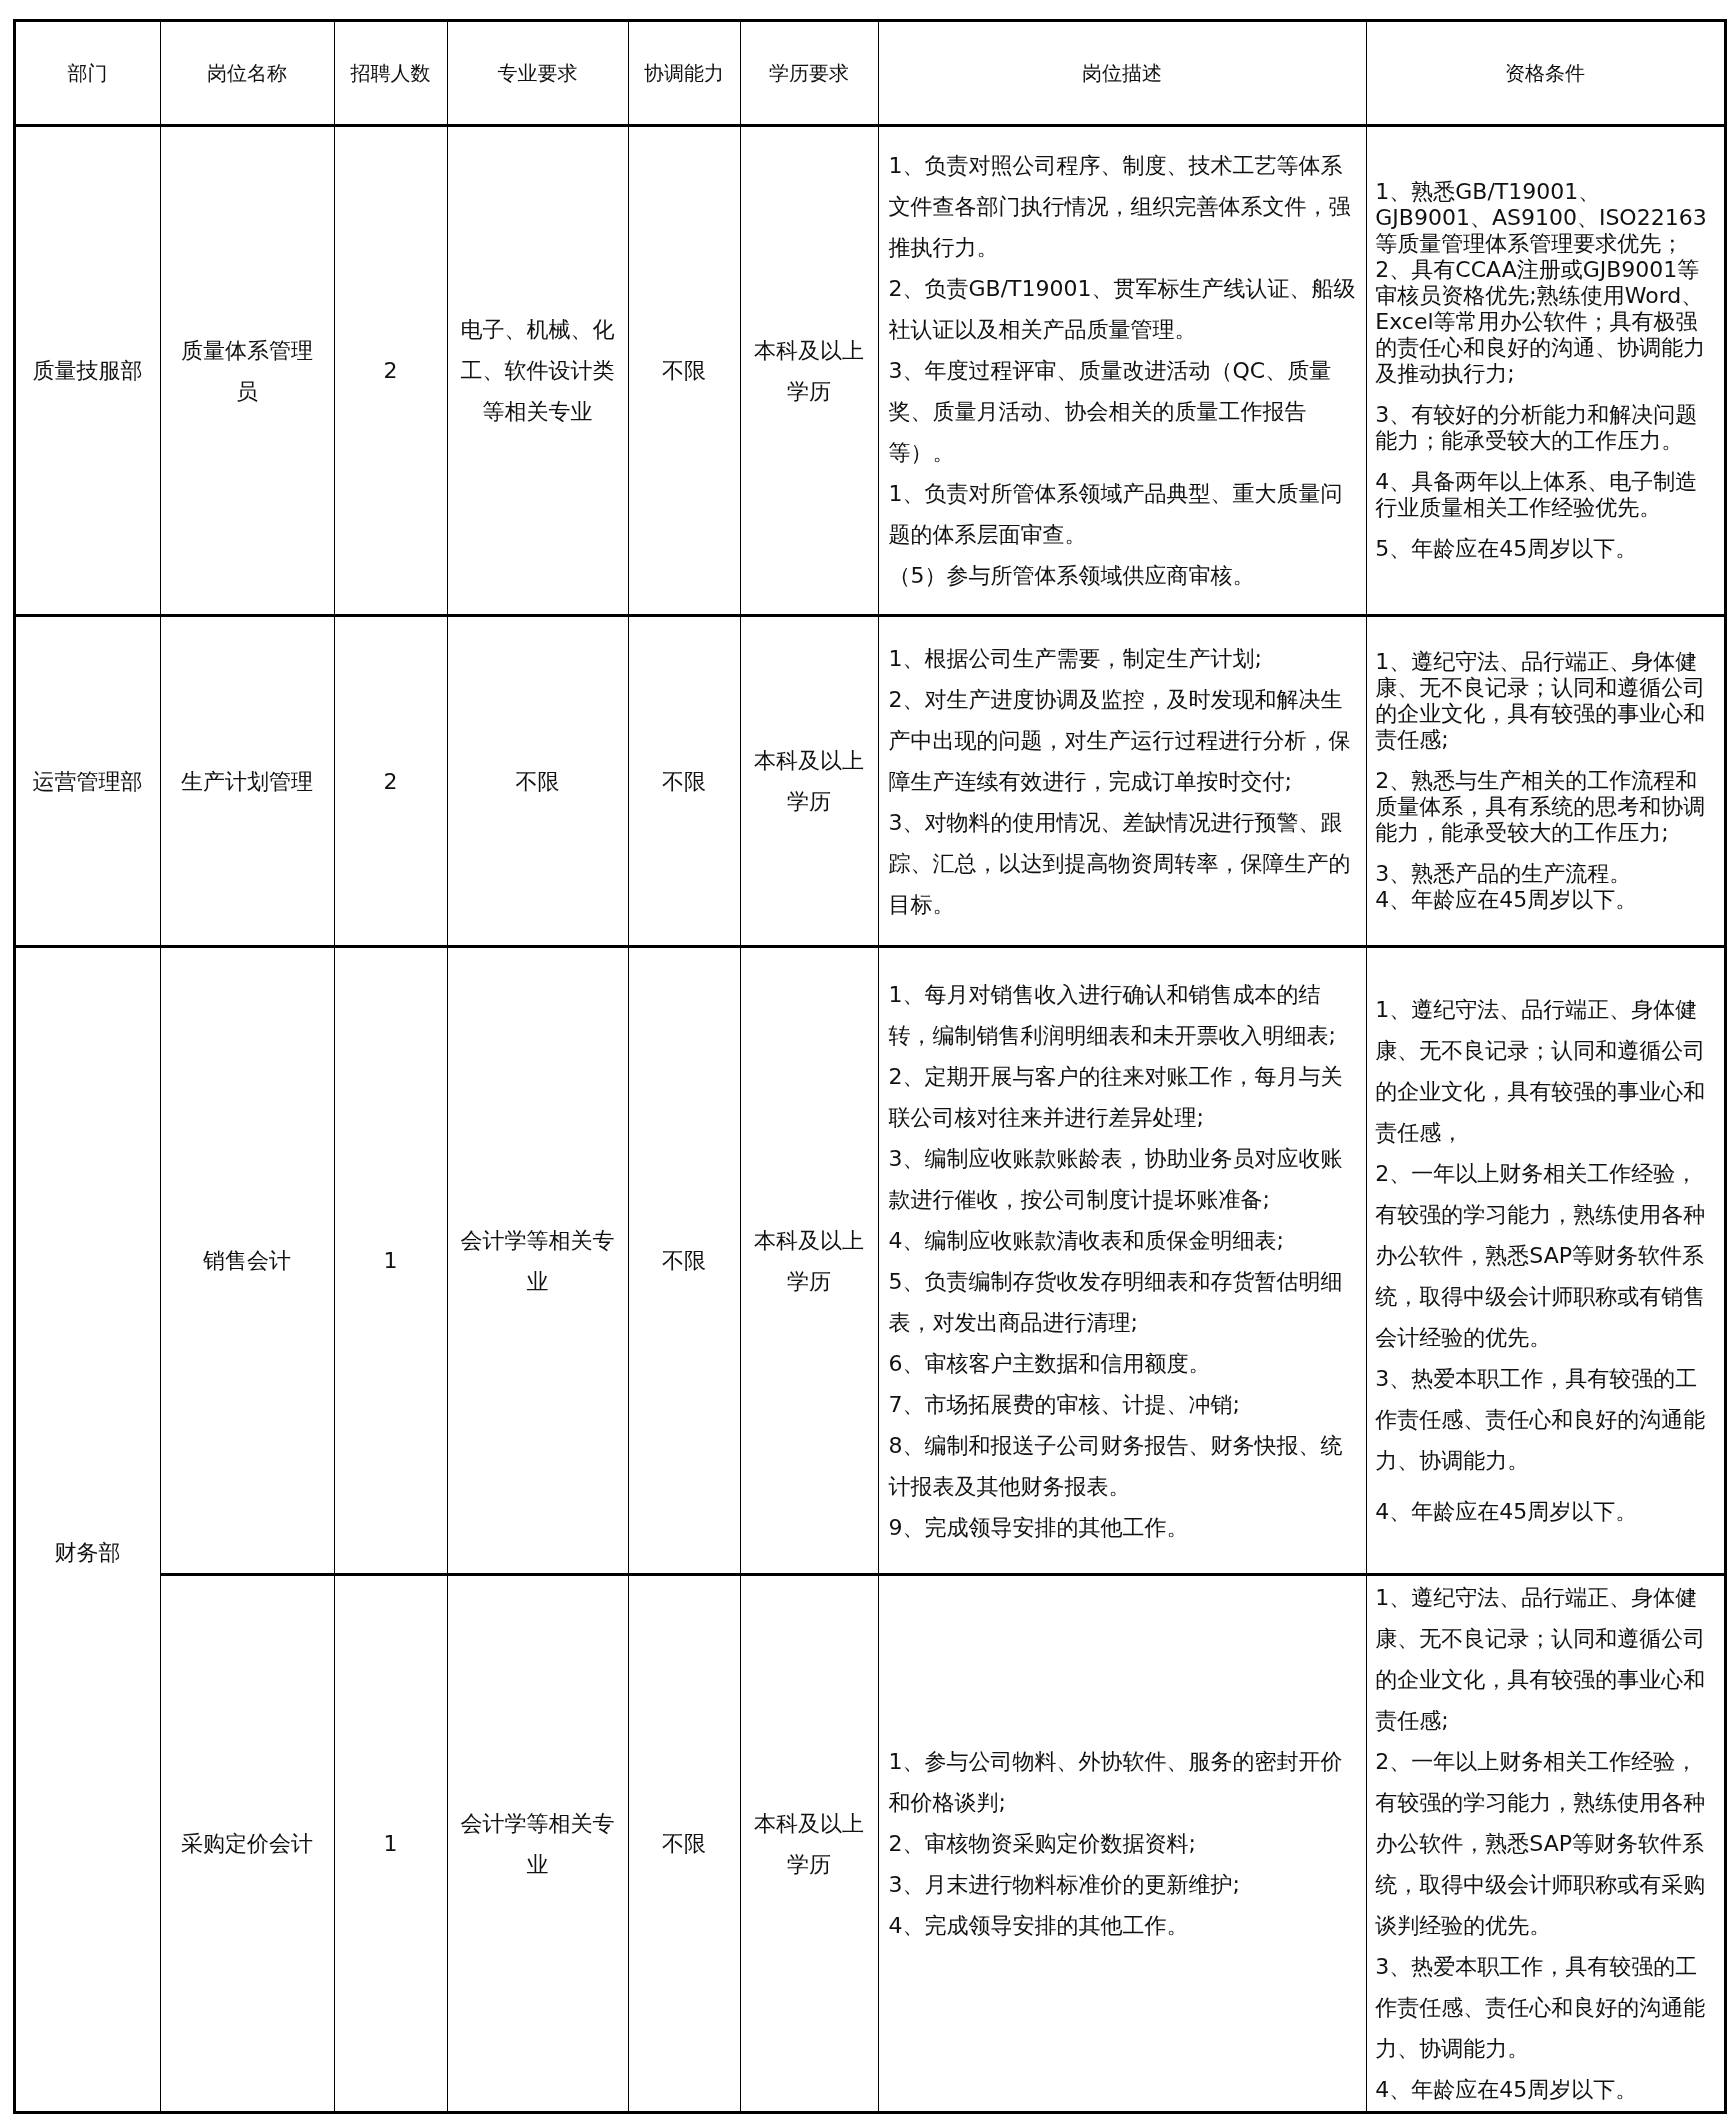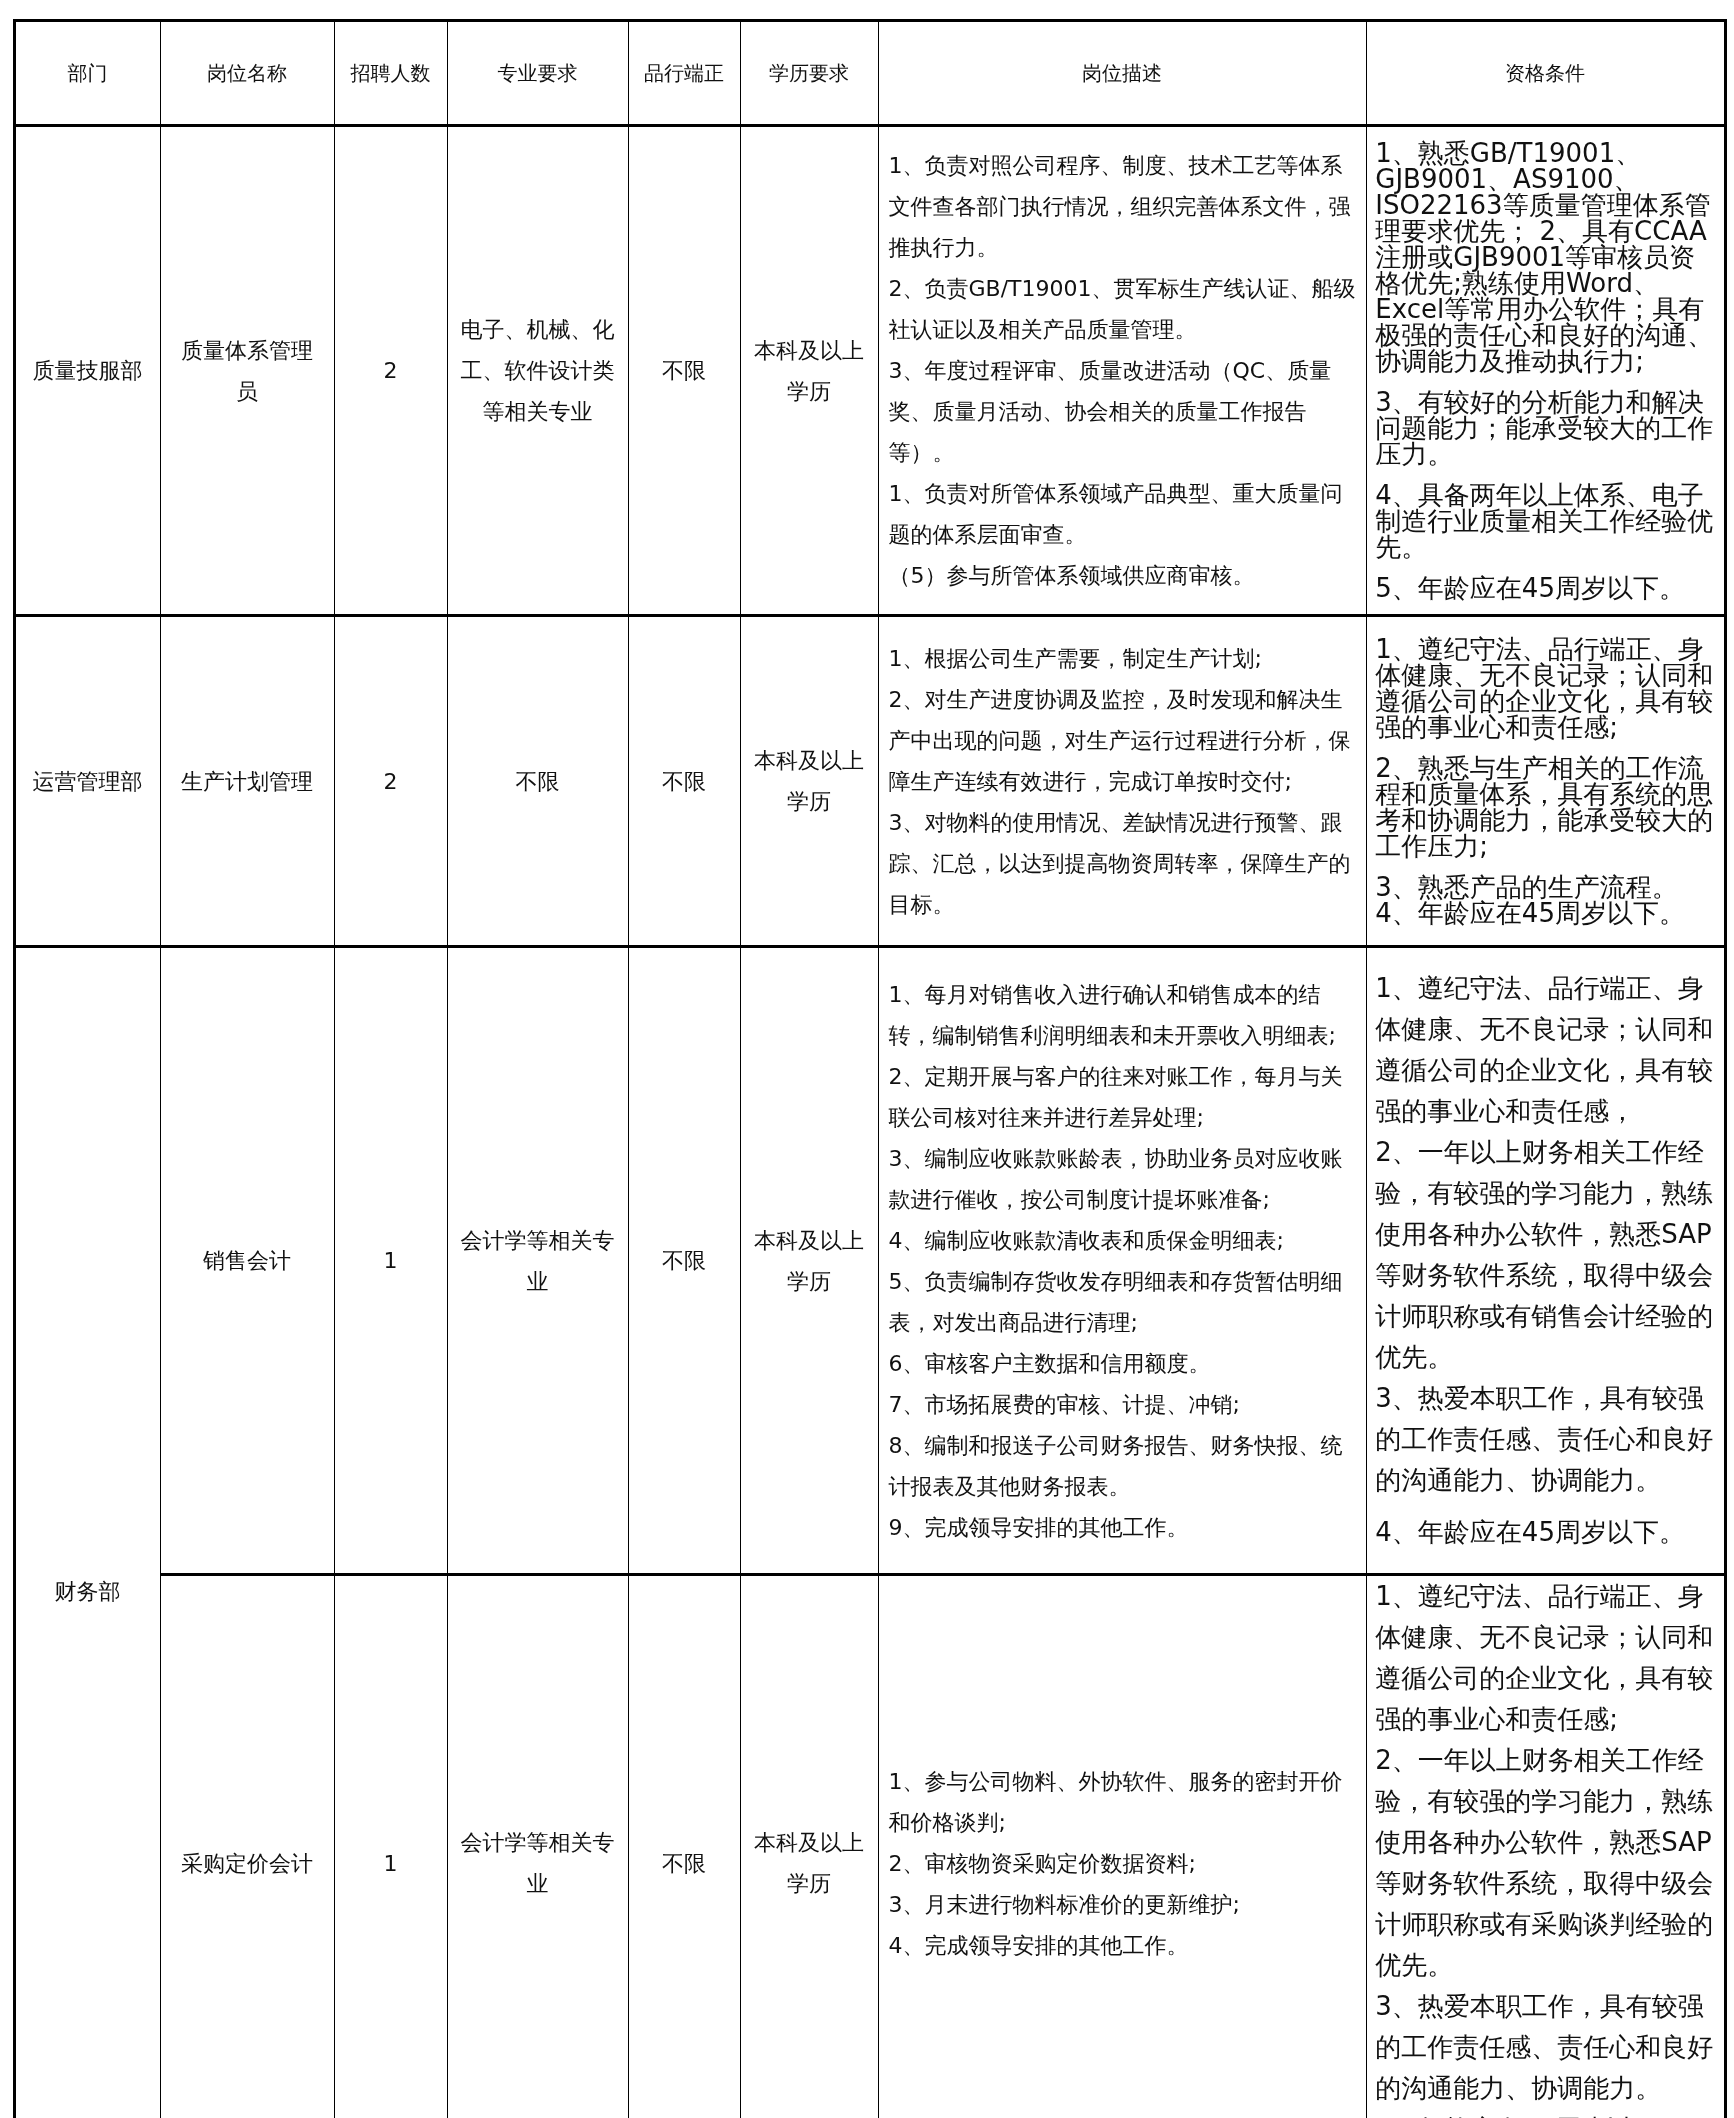--- a/index.html
+++ b/index.html
@@ -17,21 +17,21 @@
     .job-table td, .job-table th {
       border: 1.5px solid #000; padding: 0; vertical-align: middle;
     }
     .job-table th {
       font-family: "DejaVu Serif", "Liberation Serif", serif;
       font-weight: normal; font-size: 20px; text-align: center;
       border-bottom: 3.7px solid #000;
     }
     .c { text-align: center; font-size: 22px; line-height: 41px; padding: 0 10.3px !important; }
     .desc { font-size: 22px; line-height: 41px; padding: 0 10px !important; text-align: left; }
-    .qual { font-size: 26px; text-align: left; padding: 0 8.8px !important; }
+    .qual { font-size: 22px; text-align: left; padding: 0 8.8px !important; }
     .qual.tight { line-height: 26px; }
     .qual.loose { line-height: 41px; }
     .para { display: block; }
     .gap { margin-top: 14.7px; }
     .finance-dept { vertical-align: bottom !important; padding-bottom: 538px !important; }
     .thick-top td { border-top: 3.7px solid #000; margin-left: 32px; }
   </style>
 </head>
 <body>
 
@@ -45,21 +45,21 @@
     <col style="width:138px">
     <col style="width:488px">
     <col style="width:359px">
   </colgroup>
   <thead>
     <tr style="height:105px">
       <th>部门</th>
       <th>岗位名称</th>
       <th>招聘人数</th>
       <th>专业要求</th>
-      <th>品行端正</th>
+      <th>协调能力</th>
       <th>学历要求</th>
       <th>岗位描述</th>
       <th>资格条件</th>
     </tr>
   </thead>
   <tbody>
 
     <tr style="height:490px">
       <td class="c">质量技服部</td>
       <td class="c">质量体系管理员</td>

